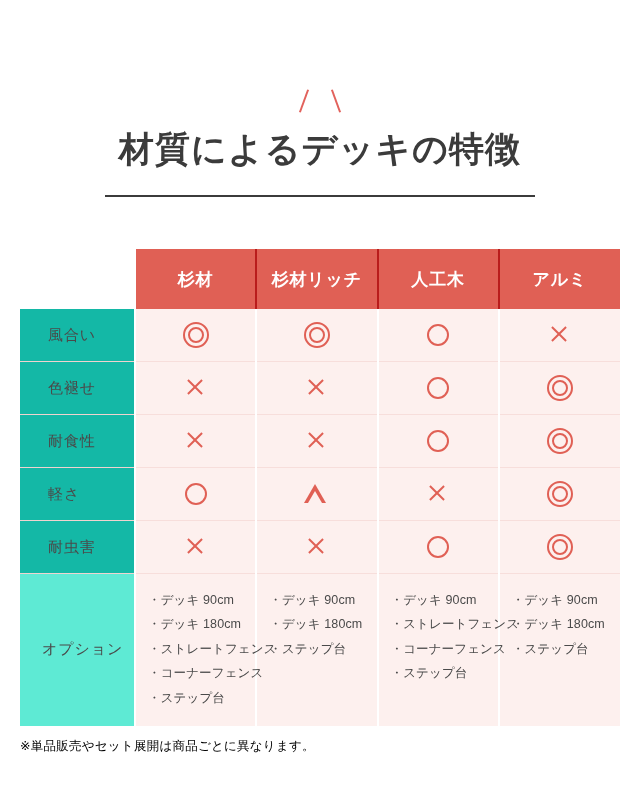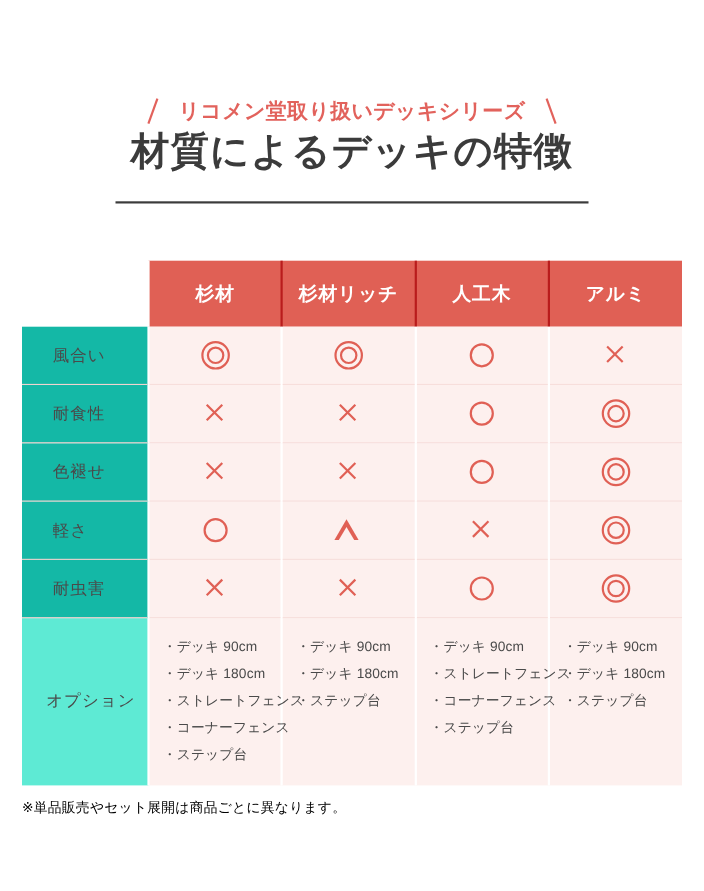--- a/index.html
+++ b/index.html
@@ -48,21 +48,21 @@
     left: 8px;
     top: 1px;
     width: 2px;
     height: 24px;
     background: #e2625c;
   }
   .eyebrow .slash.left::before { transform: rotate(20deg); }
   .eyebrow .slash.right::before { transform: rotate(-20deg); }
 
   .main-title {
-    margin: 0 0 0 0;
+    margin: 12px 0 0 0;
     font-size: 35px;
     font-weight: bold;
     letter-spacing: 0.03em;
     color: #3b3b3b;
   }
   .title-rule {
     width: 430px;
     height: 2px;
     background: #3b3b3b;
     margin: 22px auto 0 auto;
@@ -224,21 +224,20 @@
   }
 </style>
 </head>
 <body>
 
 <div class="page">
 
   <div class="header">
     <div class="eyebrow">
       <span class="slash left"></span>
-      <span>リコメン堂取り扱いデッキシリーズ</span>
       <span class="slash right"></span>
     </div>
     <h1 class="main-title">材質によるデッキの特徴</h1>
     <div class="title-rule"></div>
   </div>
 
   <div class="table-wrap">
     <table class="spec">
       <colgroup>
         <col class="rowhead">
@@ -258,28 +257,28 @@
       </thead>
       <tbody>
         <tr class="data-row">
           <td class="rowhead">風合い</td>
           <td class="cell"><span class="mark dblcircle"></span></td>
           <td class="cell"><span class="mark dblcircle"></span></td>
           <td class="cell"><span class="mark circle"></span></td>
           <td class="cell"><span class="mark cross"></span></td>
         </tr>
         <tr class="data-row">
+          <td class="rowhead">色褪せ</td>
+          <td class="cell"><span class="mark cross"></span></td>
+          <td class="cell"><span class="mark cross"></span></td>
+          <td class="cell"><span class="mark circle"></span></td>
+          <td class="cell"><span class="mark dblcircle"></span></td>
+        </tr>
+        <tr class="data-row">
           <td class="rowhead">耐食性</td>
-          <td class="cell"><span class="mark cross"></span></td>
-          <td class="cell"><span class="mark cross"></span></td>
-          <td class="cell"><span class="mark circle"></span></td>
-          <td class="cell"><span class="mark dblcircle"></span></td>
-        </tr>
-        <tr class="data-row">
-          <td class="rowhead">色褪せ</td>
           <td class="cell"><span class="mark cross"></span></td>
           <td class="cell"><span class="mark cross"></span></td>
           <td class="cell"><span class="mark circle"></span></td>
           <td class="cell"><span class="mark dblcircle"></span></td>
         </tr>
         <tr class="data-row">
           <td class="rowhead">軽さ</td>
           <td class="cell"><span class="mark circle"></span></td>
           <td class="cell"><span class="mark triangle"></span></td>
           <td class="cell"><span class="mark cross"></span></td>

